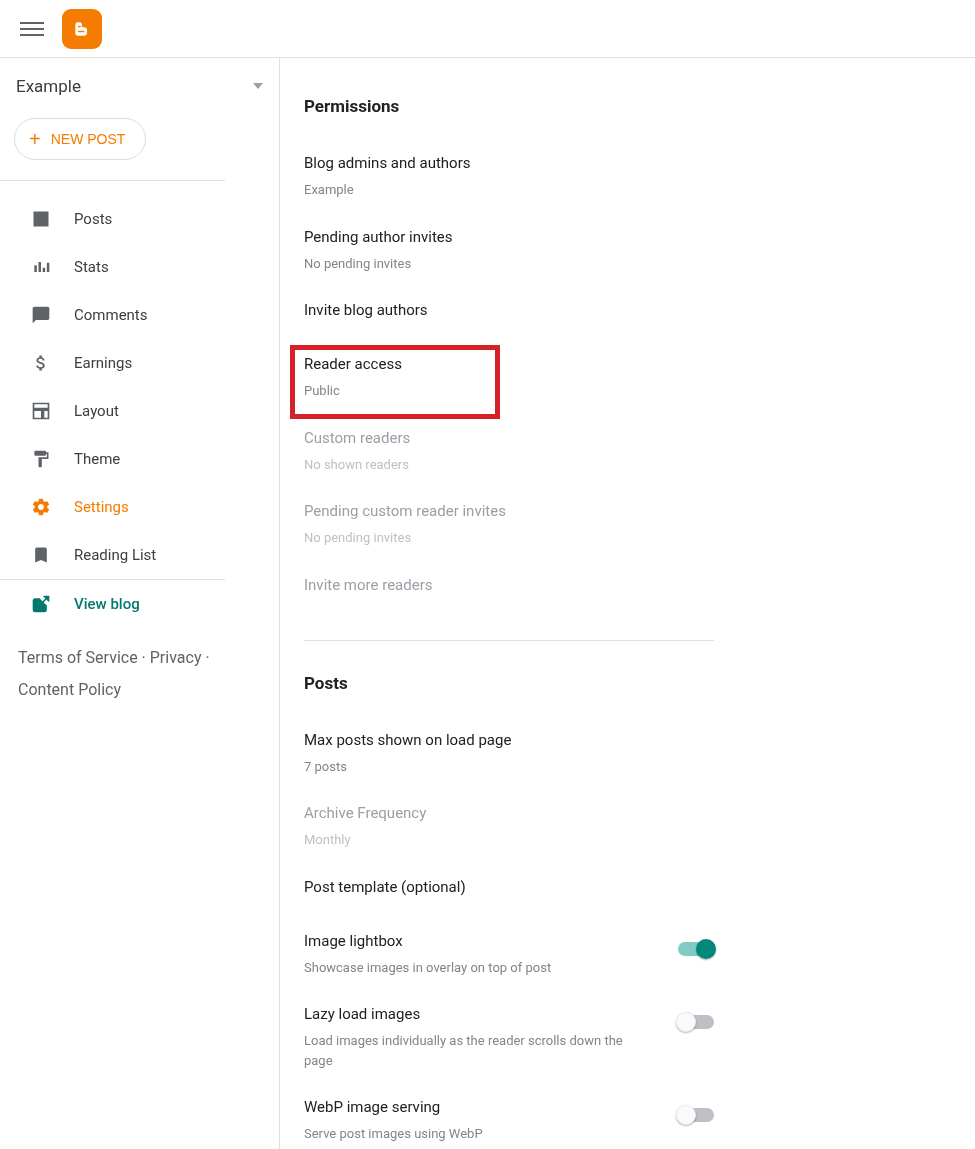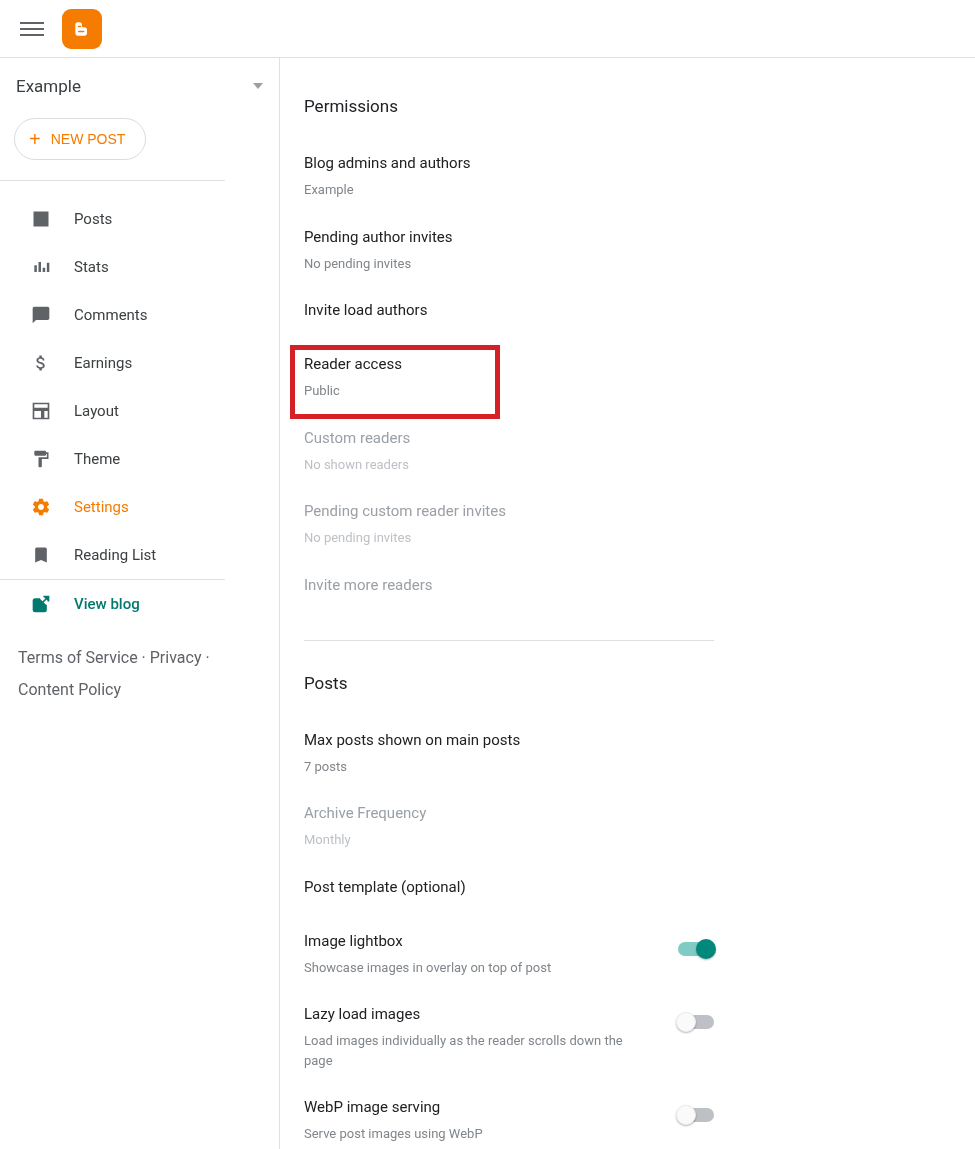--- a/index.html
+++ b/index.html
@@ -92,21 +92,21 @@
     line-height: 2;
   }
   .footer-links span { cursor: pointer; }
   .main {
     flex: 1;
     padding: 38px 0 0 24px;
   }
   .section { width: 410px; }
   .section-title {
     font-size: 17px;
-    font-weight: 400;
+    font-weight: 700;
     color: #202124;
     margin-bottom: 28px;
   }
   .row {
     padding: 10px 0 18px 0;
     position: relative;
   }
   .row-title {
     font-size: 15px;
     color: #202124;
@@ -273,21 +273,21 @@
 
       <div class="row">
         <div class="row-title">Blog admins and authors</div>
         <div class="row-sub">Example</div>
       </div>
       <div class="row">
         <div class="row-title">Pending author invites</div>
         <div class="row-sub">No pending invites</div>
       </div>
       <div class="row">
-        <div class="row-title">Invite load authors</div>
+        <div class="row-title">Invite blog authors</div>
       </div>
       <div class="row highlighted">
         <div class="row-title">Reader access</div>
         <div class="row-sub">Public</div>
       </div>
       <div class="row disabled">
         <div class="row-title">Custom readers</div>
         <div class="row-sub">No shown readers</div>
       </div>
       <div class="row disabled">
@@ -297,21 +297,21 @@
       <div class="row disabled">
         <div class="row-title">Invite more readers</div>
       </div>
       <div class="section-divider"></div>
     </section>
 
     <section class="section">
       <h2 class="section-title">Posts</h2>
 
       <div class="row">
-        <div class="row-title">Max posts shown on main posts</div>
+        <div class="row-title">Max posts shown on load page</div>
         <div class="row-sub">7 posts</div>
       </div>
       <div class="row disabled">
         <div class="row-title">Archive Frequency</div>
         <div class="row-sub">Monthly</div>
       </div>
       <div class="row">
         <div class="row-title">Post template (optional)</div>
       </div>
       <div class="toggle-row">

